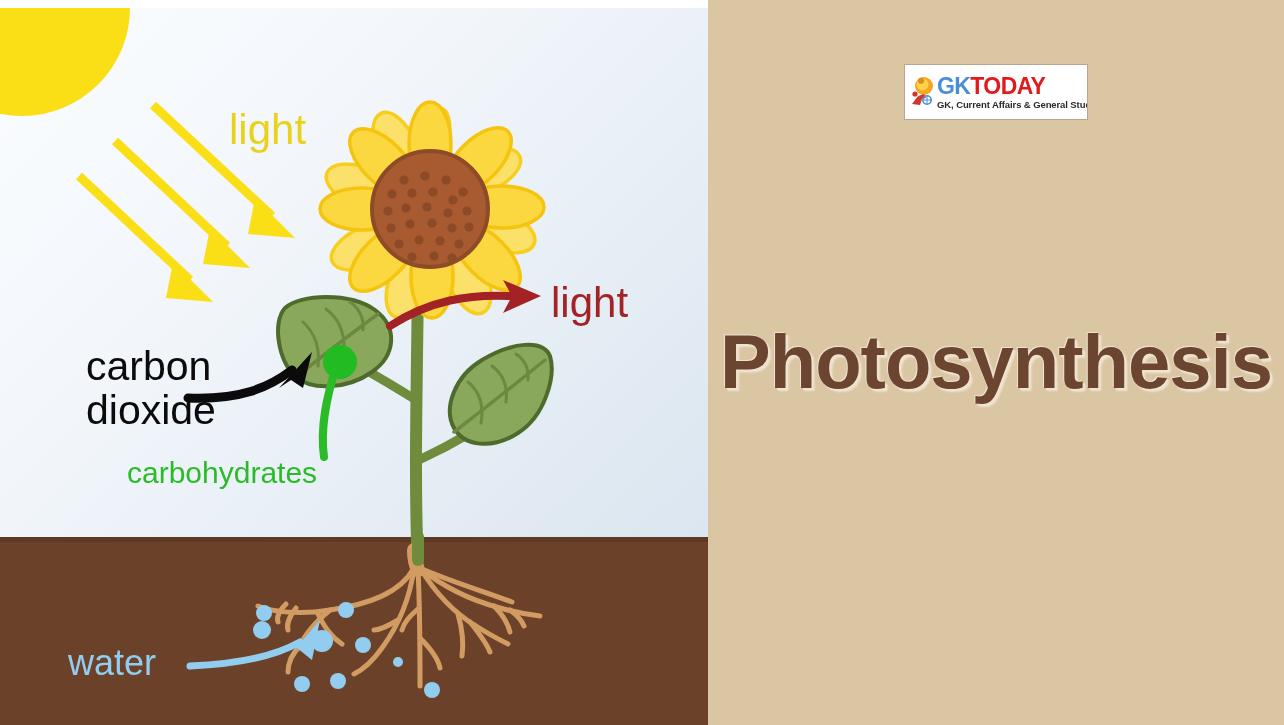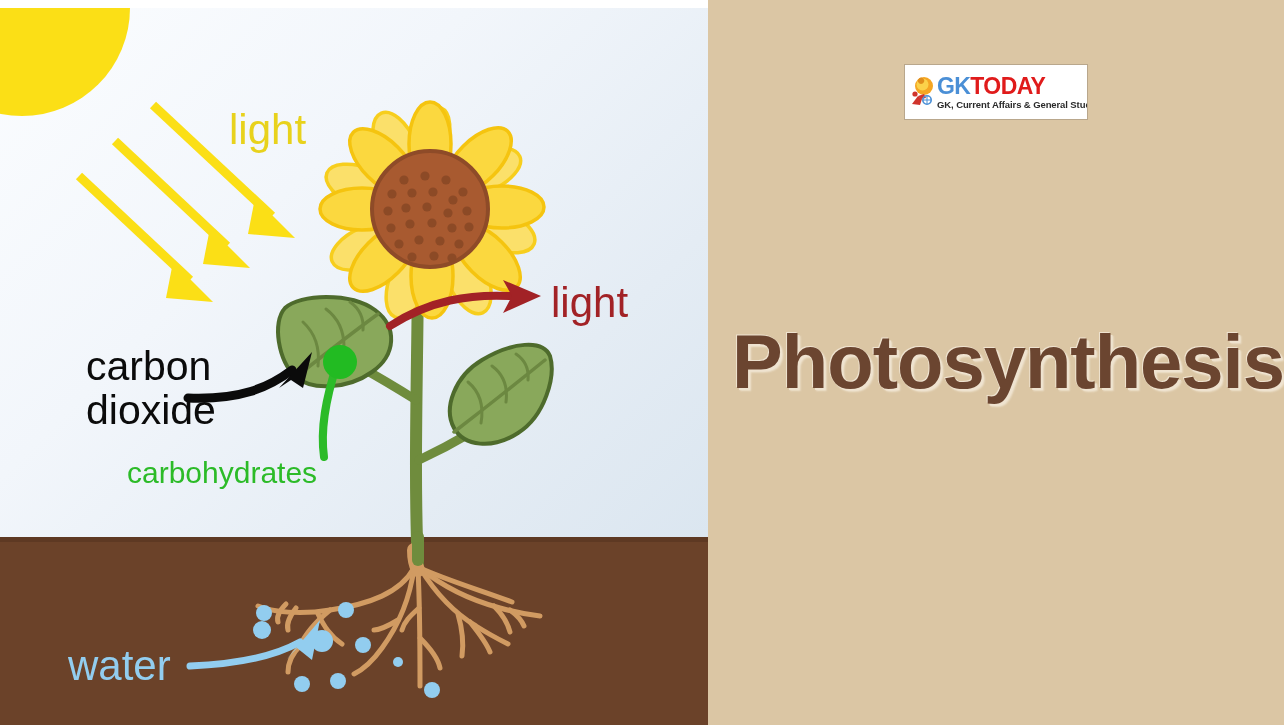--- a/index.html
+++ b/index.html
@@ -75,21 +75,21 @@
     color: #0b0b0b;
     margin-left: 48px;
   }
   #label-carbohydrates {
     left: 127px; top: 448px;
     font-size: 30px;
     color: #2cbb28;
   }
   #label-water {
     left: 68px; top: 634px;
-    font-size: 42px;
+    font-size: 36px;
     color: #92cdef;
   }
 
   
   #title-panel {
     position: absolute;
     left: 708px; top: 0;
     width: 576px;
     height: 725px;
     background: #dbc6a4;
@@ -133,21 +133,21 @@
     font-size: 9.5px;
     color: #2a2a2a;
     white-space: nowrap;
     margin-top: 2px;
     letter-spacing: -0.1px;
   }
   #main-title {
     position: absolute;
     left: 0; top: 318px;
     width: 576px;
-    text-align: right;
+    text-align: center;
     font-family: "Liberation Sans", sans-serif;
     font-weight: bold;
     font-size: 76px;
     letter-spacing: -1px;
     color: #6b4530;
     text-shadow:
        2px 2px 0 #efe3d0,
       -1px -1px 0 #efe3d0,
        3px 3px 2px rgba(240,228,208,0.9);
   }

